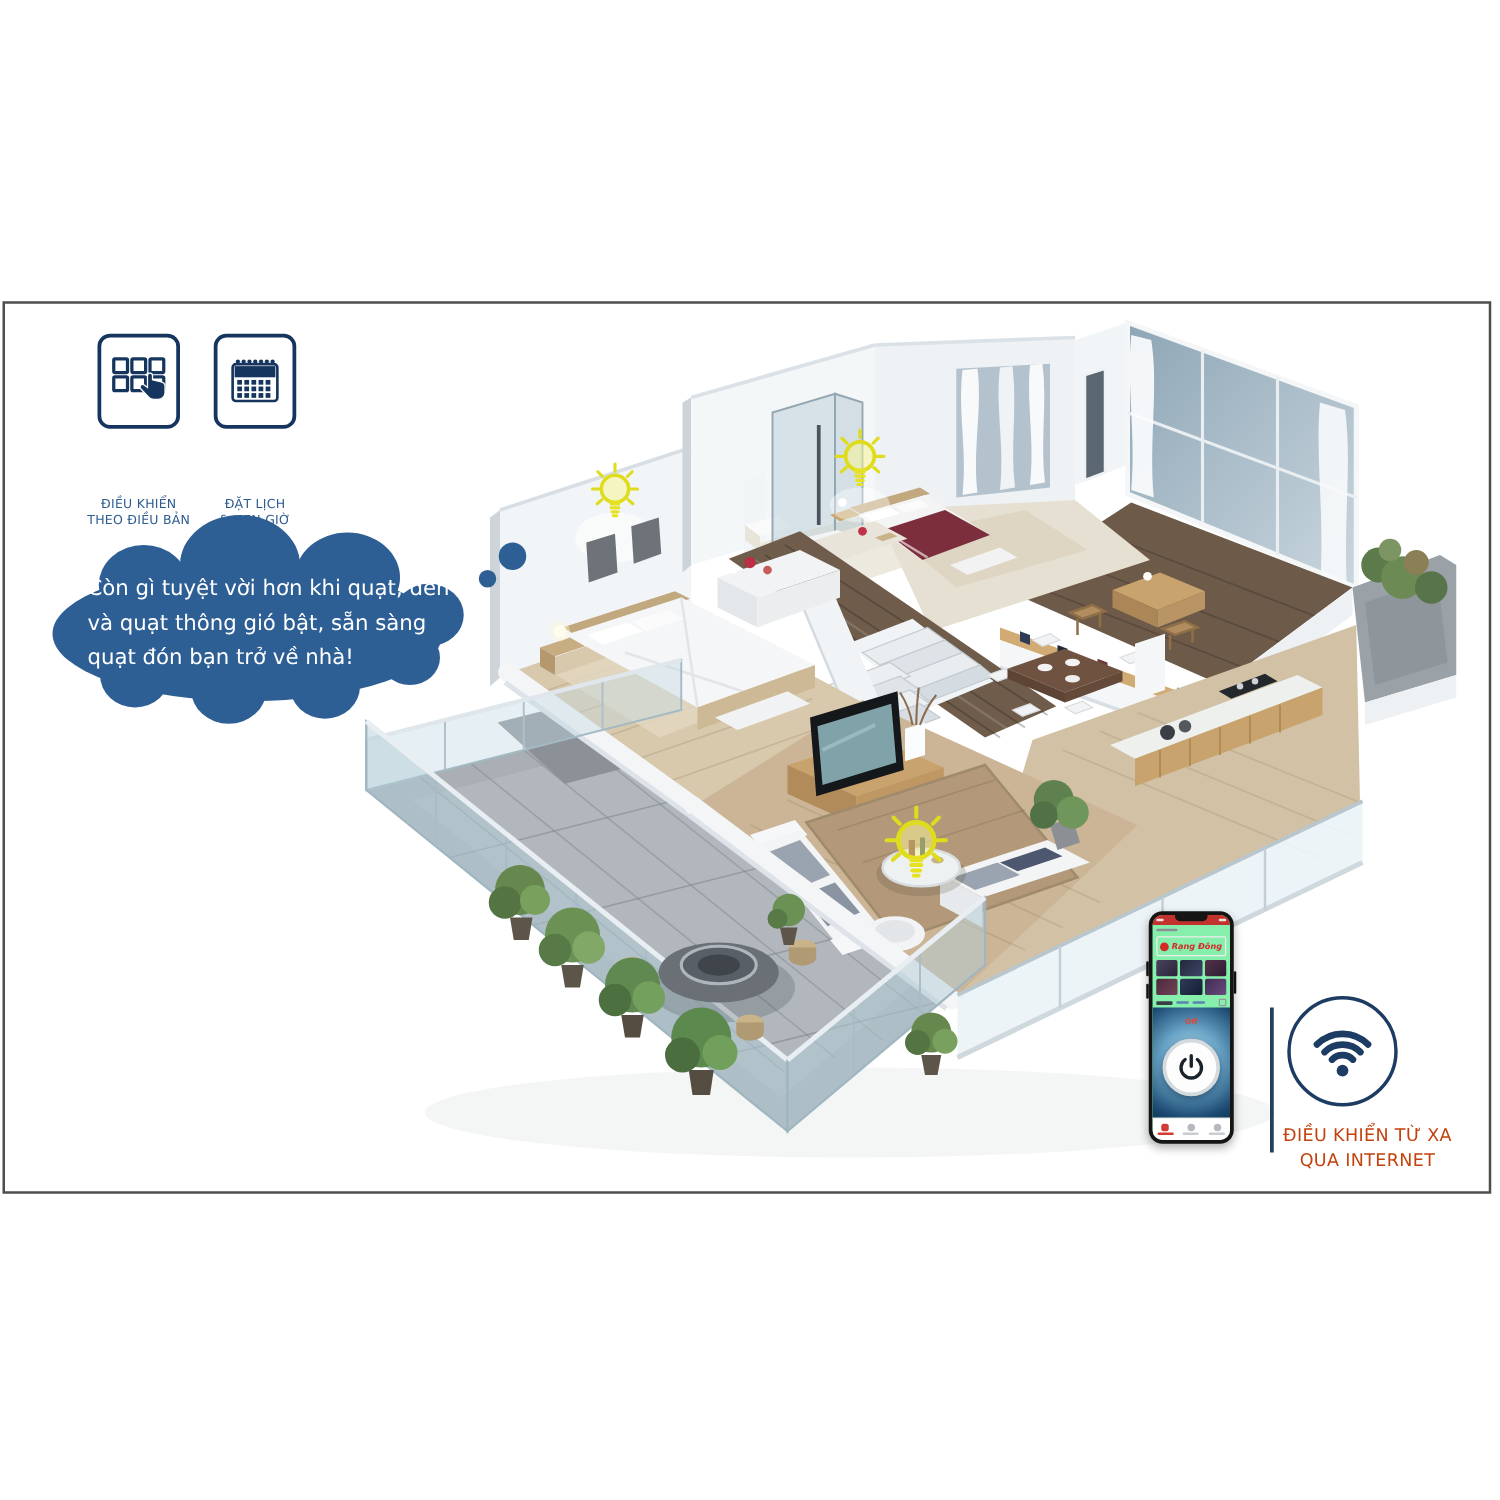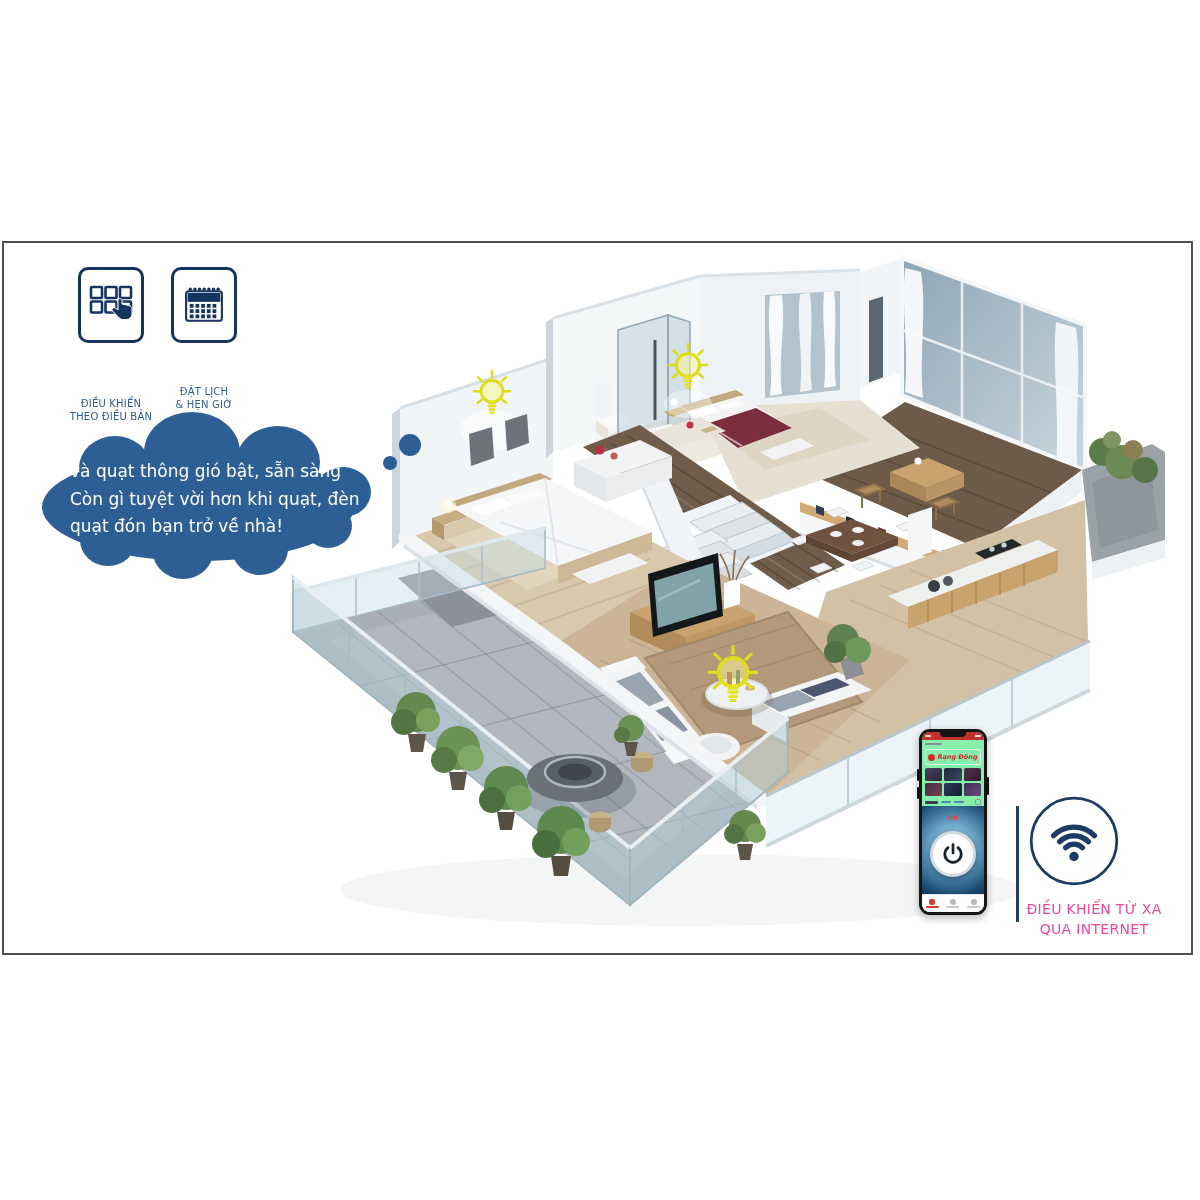--- a/index.html
+++ b/index.html
@@ -8,21 +8,21 @@
   .frame{position:absolute;left:2px;top:241px;width:1191px;height:714px;
          border:2px solid #4e4e4e;box-sizing:border-box;background:#fff;}
   .scene{position:absolute;left:0;top:0;width:1200px;height:1200px;}
 
   
   .fbox{position:absolute;width:66px;height:76px;border:3px solid #16355e;border-radius:10px;
         background:#fff;display:flex;align-items:center;justify-content:center;box-sizing:border-box;}
   .fbox.f1{left:78px;top:267px;} .fbox.f2{left:171px;top:267px;}
   .flabel{position:absolute;width:130px;text-align:center;font-size:10px;font-weight:normal;
           color:#2d5c92;line-height:12.5px;letter-spacing:.2px;margin-top:48px;}
-  .flabel.fl1{left:46px;top:350px;} .flabel.fl2{left:139px;top:338px;}
+  .flabel.fl1{left:46px;top:350px;} .flabel.fl2{left:139px;top:350px;}
   .flabel span{display:block;}
 
   
   .cloudtext{position:absolute;left:70px;top:458px;width:306px;font-size:17px;
              line-height:27.5px;color:#fff;}
   .cloudtext span{display:block;white-space:nowrap;}
 
   
   .phone{position:absolute;left:919px;top:729px;width:68px;height:186px;background:#151515;
          border-radius:11px;padding:3px;box-sizing:border-box;box-shadow:0 3px 8px rgba(0,0,0,.3);}
@@ -63,21 +63,21 @@
   .nav-item{display:flex;flex-direction:column;align-items:center;gap:1.5px;}
   .ni{width:6px;height:6px;border-radius:2px;}
   .ni.red{background:#d13c33;} .ni.gray{background:#b6bac0;border-radius:50%;}
   .nl{width:13px;height:2px;border-radius:1px;background:#c9ccd1;}
   .nl.red{background:#d13c33;}
 
   
   .divider{position:absolute;left:1016px;top:806px;width:3px;height:116px;background:#24405f;}
   .wifi-wrap{position:absolute;left:1028px;top:795px;width:92px;height:92px;}
   .rlabel{position:absolute;left:1012px;top:899px;width:164px;text-align:center;
-          font-size:14px;color:#ec4899;line-height:20px;letter-spacing:.3px;}
+          font-size:14px;color:#c2410c;line-height:20px;letter-spacing:.3px;}
   .rlabel span{display:block;white-space:nowrap;}
 </style>
 </head>
 <body>
 
 <div class="canvas">
 
   <div class="frame"></div>
 
   <svg class="scene" viewBox="0 0 1200 1200">
@@ -457,22 +457,22 @@
           <rect x="27.1" y="27" width="3.6" height="3.6"></rect>
       </g>
     </svg>
   </div>
   <div class="flabel fl2">
     <span>ĐẶT LỊCH</span>
     <span>&amp; HẸN GIỜ</span>
   </div>
 
   <div class="cloudtext">
+    <span>Còn gì tuyệt vời hơn khi quạt, đèn</span>
     <span>và quạt thông gió bật, sẵn sàng</span>
-    <span>Còn gì tuyệt vời hơn khi quạt, đèn</span>
     <span>quạt đón bạn trở về nhà!</span>
   </div>
 
   <div class="phone">
     <div class="side-btn sb1"></div>
     <div class="side-btn sb2"></div>
     <div class="side-btn sb3"></div>
     <div class="ph-screen">
       <div class="ph-notch"></div>
       <div class="ph-status">

